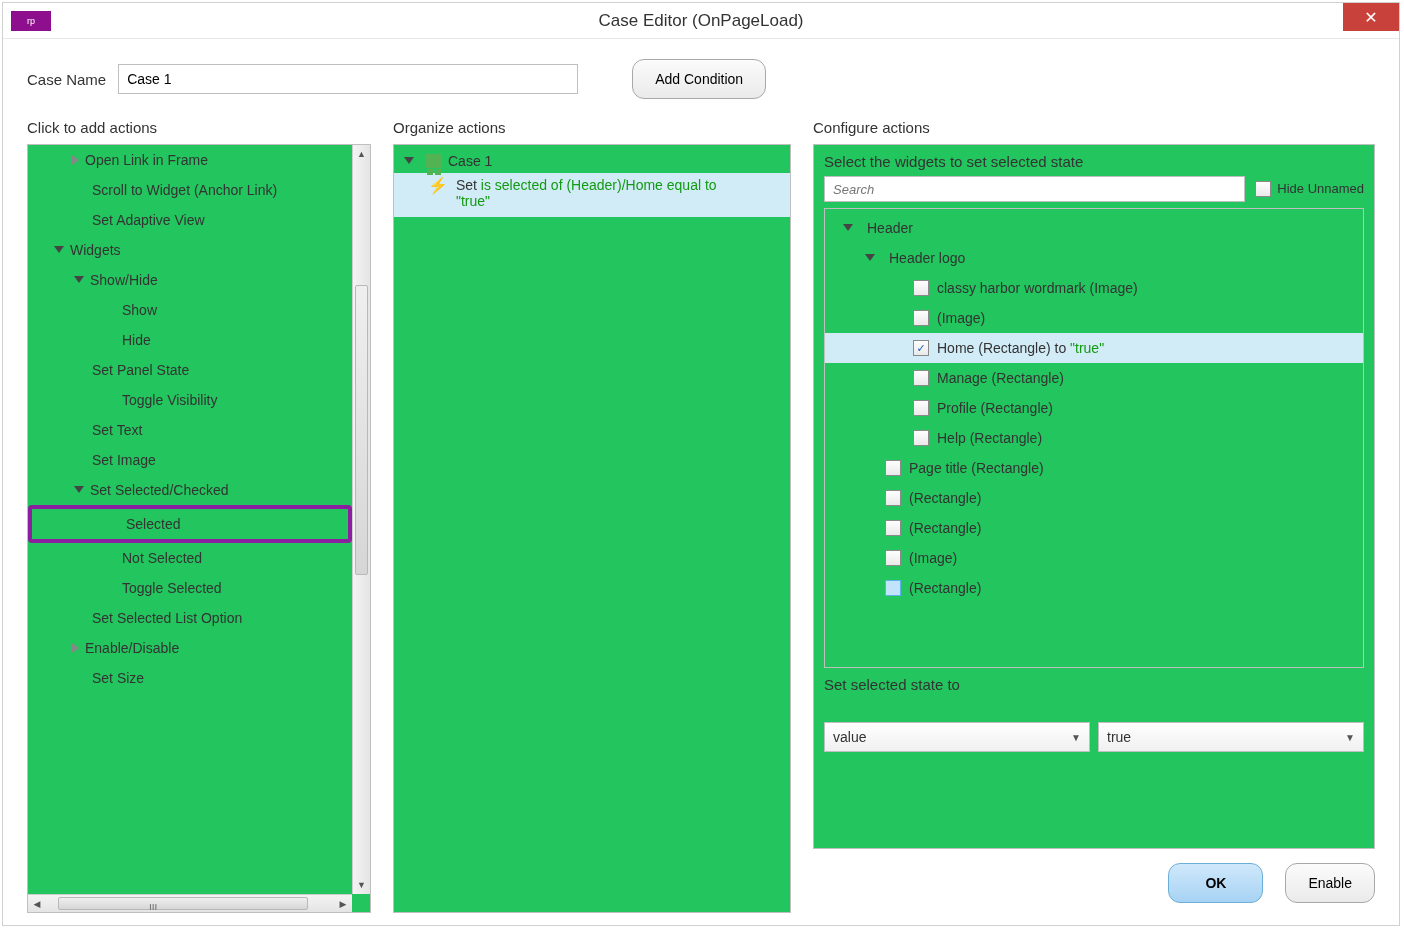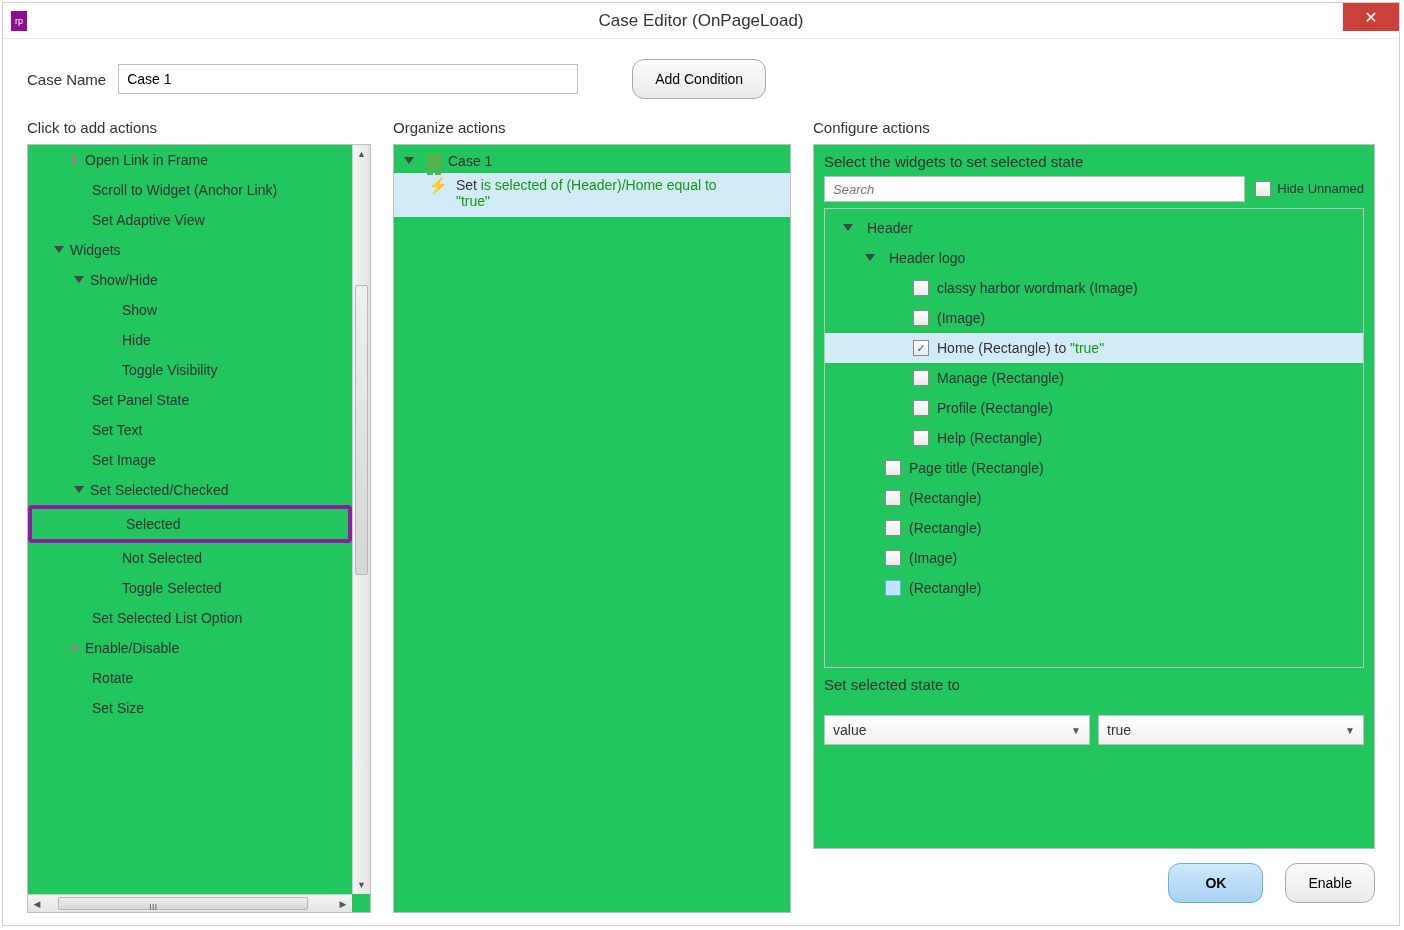--- a/index.html
+++ b/index.html
@@ -1,19 +1,19 @@
 <!DOCTYPE html>
 <html><head>
 <meta charset="utf-8">
 <style>
 * { box-sizing: border-box; margin: 0; padding: 0; }
 body { font-family: "Segoe UI", Tahoma, sans-serif; font-size: 13px; color: #333; background: #fff; width: 1404px; height: 930px; overflow: hidden; }
 .window { border: 1px solid #d0d0d0; width: 1398px; height: 924px; margin: 2px; display: flex; flex-direction: column; }
 .titlebar { display: flex; align-items: center; height: 36px; border-bottom: 1px solid #e8e8e8; position: relative; }
-.app-icon { width: 16px; height: 20px; background: #8e0f8e; margin-left: 8px; display:flex; align-items:center; justify-content:center; color:#fff; font-size:9px; }
+.app-icon { width: 40px; height: 20px; background: #8e0f8e; margin-left: 8px; display:flex; align-items:center; justify-content:center; color:#fff; font-size:9px; }
 .title-text { position:absolute; left:0; right:0; text-align:center; font-size: 17px; color:#333; pointer-events:none; }
 .close-btn { position:absolute; right:0; top:0; width: 56px; height: 28px; background: #c8423b; color:#fff; display:flex; align-items:center; justify-content:center; font-size:16px; border:none; cursor:pointer; }
 .content { padding: 20px 24px 12px 24px; flex:1; display:flex; flex-direction:column; }
 .row-case { display:flex; align-items:center; gap: 12px; margin-bottom: 20px; }
 .lbl { font-size: 15px; color:#333; }
 .case-input { width: 460px; height: 30px; border:1px solid #bfbfbf; padding: 0 8px; font-size: 14px; }
 .btn { height: 40px; padding: 0 22px; border:1px solid #a8a8a8; background: linear-gradient(#fbfbfb,#eaeaea); font-size:14px; cursor:pointer; border-radius:12px;margin-left:12px; }
 .btn-primary { background: linear-gradient(#cfe8fb,#a7d3f4); border-color:#6baed6; padding: 0 36px; font-weight: bold; }
 .columns { display:flex; gap: 22px; flex:1; min-height:0; }
 .col-left { width: 344px; display:flex; flex-direction:column; }
@@ -56,21 +56,21 @@
 .chkbox { width:16px; height:16px; border:1px solid #8a8a8a; background:linear-gradient(#fff,#e9e9e9); display:inline-flex; align-items:center; justify-content:center; font-size:11px; color:#1a5fb4; }
 .cfg-tree { border:1px solid #bfbfbf; height: 460px; overflow:hidden; padding-top:4px; }
 .cfg-row { display:flex; align-items:center; height:30px; font-size:14px; gap:8px; }
 .cfg-row.sel { background:#d1ecf6; }
 .cfg-ind0 { padding-left: 18px; }
 .cfg-ind1 { padding-left: 40px; }
 .cfg-ind2 { padding-left: 88px; }
 .cfg-ind1b { padding-left: 60px; }
 .chkbox.checked::after { content:"✓"; }
 .chkbox.hl { background:#bfe4fb; border-color:#5db0e6; }
-.state-row { display:flex; gap:8px; margin-top:16px; }
+.state-row { display:flex; gap:8px; margin-top:23px; }
 .select { flex:1; height:30px; border:1px solid #bfbfbf; background:linear-gradient(#fff,#f0f0f0); display:flex; align-items:center; justify-content:space-between; padding: 0 8px; font-size:14px; cursor:pointer; }
 .select .caret { font-size:10px; color:#555; }
 .footer { display:flex; justify-content:flex-end; gap:10px; padding: 14px 0 10px 0; }
 </style>
 </head>
 <body>
 
 <div class="window">
   <div class="titlebar">
     <div class="app-icon">rp</div>
@@ -111,25 +111,25 @@
             <div class="tree-row ind1b">
                 <span class="tri tri-open"></span>
                 <span>Show/Hide</span>
               </div>
             <div class="tree-row ind3">
                 <span>Show</span>
               </div>
             <div class="tree-row ind3">
                 <span>Hide</span>
               </div>
+            <div class="tree-row ind2">
+                <span>Set Panel State</span>
+              </div>
             <div class="tree-row ind3">
                 <span>Toggle Visibility</span>
-              </div>
-            <div class="tree-row ind2">
-                <span>Set Panel State</span>
               </div>
             <div class="tree-row ind2">
                 <span>Set Text</span>
               </div>
             <div class="tree-row ind2">
                 <span>Set Image</span>
               </div>
             <div class="tree-row ind1b">
                 <span class="tri tri-open"></span>
                 <span>Set Selected/Checked</span>
@@ -144,23 +144,20 @@
               </div>
             <div class="tree-row ind3">
                 <span>Toggle Selected</span>
               </div>
             <div class="tree-row ind2">
                 <span>Set Selected List Option</span>
               </div>
             <div class="tree-row ind1">
                 <span class="tri tri-closed"></span>
                 <span>Enable/Disable</span>
-              </div>
-            <div class="tree-row ind2">
-                <span>Rotate</span>
               </div>
             <div class="tree-row ind2">
                 <span>Set Size</span>
               </div>
           </div>
           <div class="vscroll">
             <div class="vscroll-arrow top">▲</div>
             <div class="vscroll-thumb"></div>
             <div class="vscroll-arrow bot">▼</div>
           </div>

